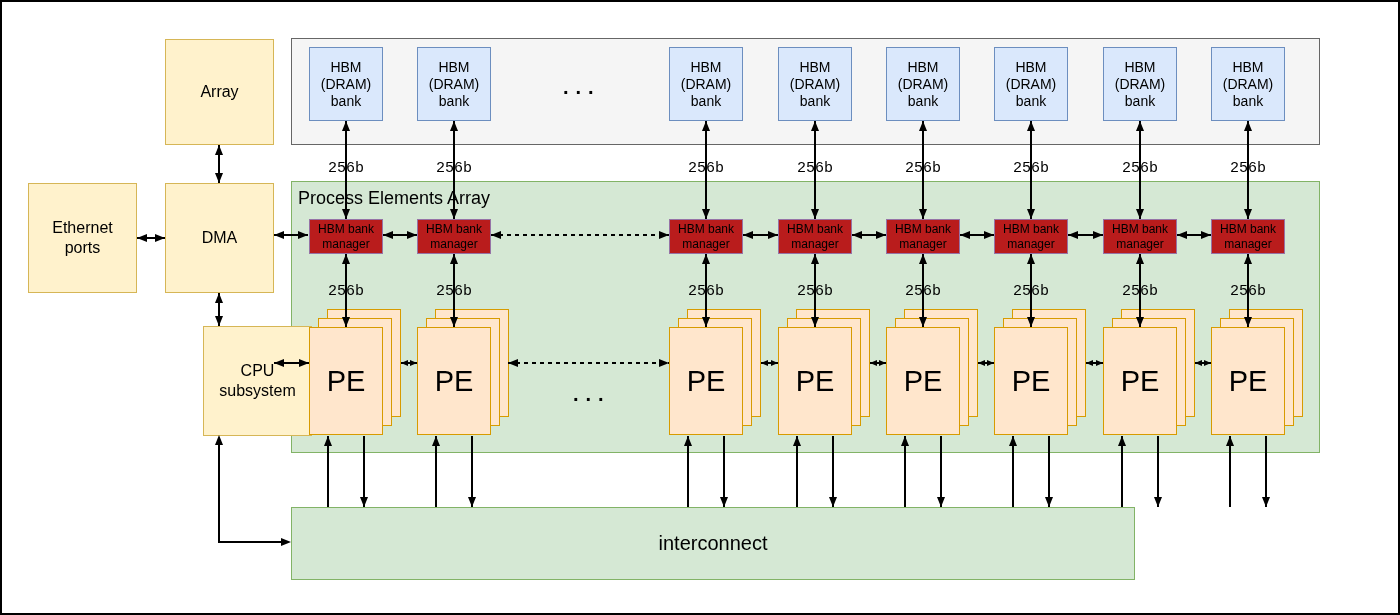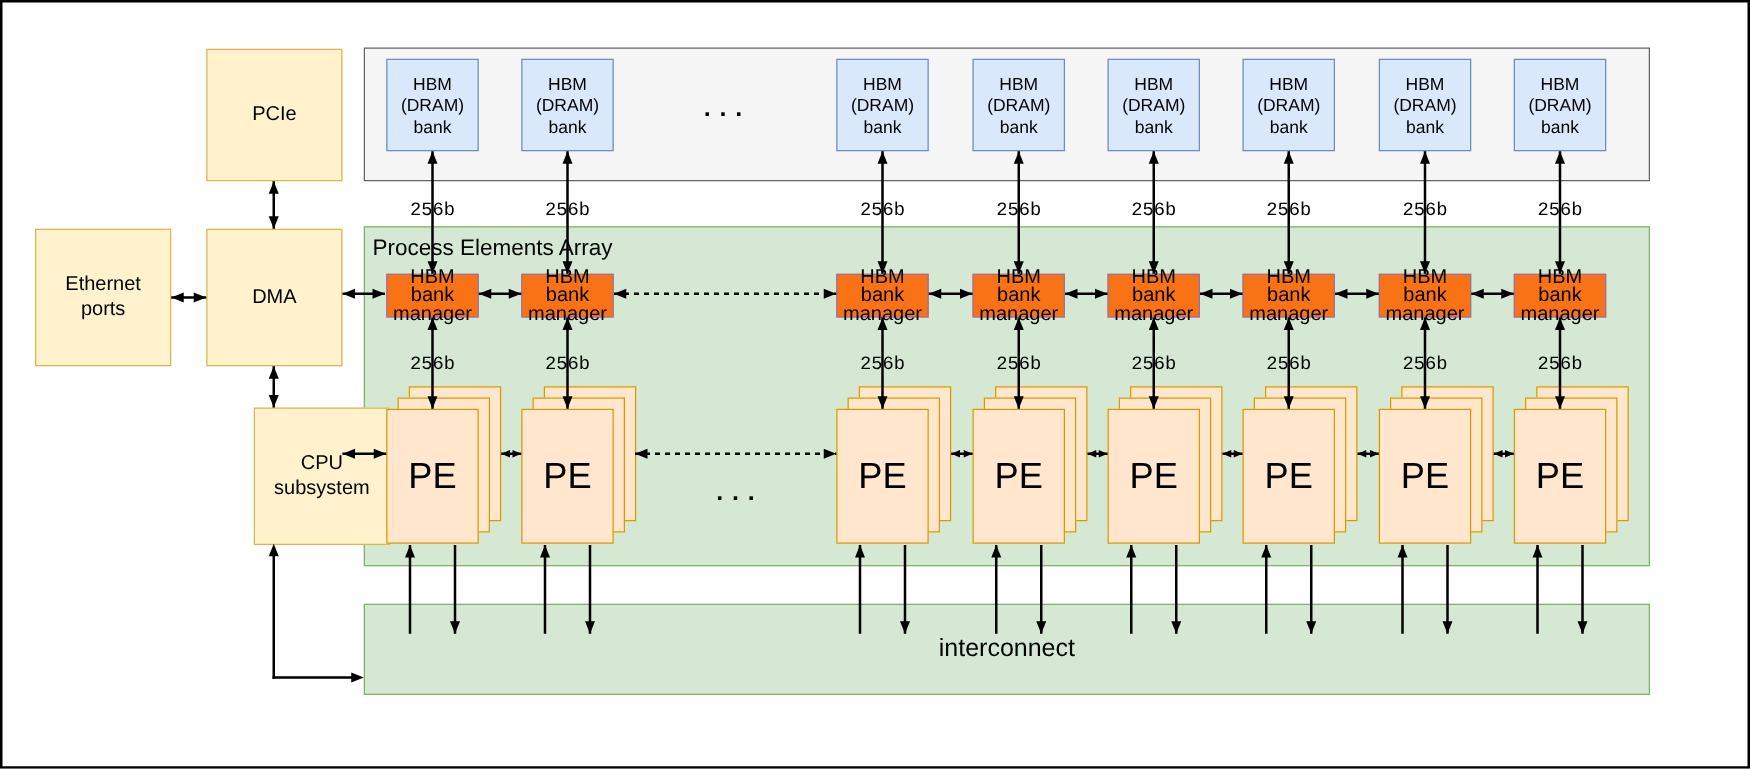--- a/index.html
+++ b/index.html
@@ -13,22 +13,22 @@
   .abs { position:absolute; }
   .box {
     position:absolute; display:flex; align-items:center; justify-content:center;
     text-align:center; white-space:pre-line;
   }
   .yellow { background:#FFF2CC; border:1.5px solid #D6B656; font-size:16px; line-height:20px; }
   .grayc  { background:#F5F5F5; border:1.5px solid #666666; }
   .greenc { background:#D5E8D4; border:1.5px solid #82B366; }
   .bank { top:45px; width:74px; height:74px; background:#DAE8FC; border:1.5px solid #6C8EBF;
           font-size:14px; line-height:17px; }
-  .mgr  { top:217px; width:74px; height:35px; background:#f97316; border:1.5px solid #9673A6;
-          font-size:16px; line-height:15px; }
+  .mgr  { top:217px; width:74px; height:35px; background:#b91c1c; border:1.5px solid #9673A6;
+          font-size:12px; line-height:15px; }
   .pestack { position:absolute; top:307px; width:92px; height:126px; }
   .pecard { position:absolute; width:74px; height:108px; background:#FFE6CC; border:1.5px solid #D79B00; }
   .pecard.b2 { left:18px; top:0; }
   .pecard.b1 { left:9px;  top:9px; }
   .pecard.front { left:0; top:18px; display:flex; align-items:center; justify-content:center; }
   .pecard.front span { font-size:29px; }
   .title { position:absolute; font-size:18px; white-space:nowrap; }
   .iclabel { font-size:20px; }
   .lbl.bw { position:absolute; width:44px; height:16px; line-height:16px; text-align:center; font-size:15px;font-family:Liberation Mono, monospace; }
   .dots { position:absolute; font-size:20px; font-weight:bold; letter-spacing:7px; line-height:22px; }
@@ -49,26 +49,26 @@
   .ln { position:absolute; background:#000; }
   .ah { position:absolute; width:0; height:0; border-style:solid; }
 </style>
 </head>
 <body>
 
 <div class="canvas">
 
   <div class="box grayc" style="left:289px; top:36px;  width:1029px; height:107px;"></div>
   <div class="box greenc" style="left:289px; top:179px; width:1029px; height:272px;"></div>
-  <div class="box greenc" style="left:289px; top:481px; width:1029px; height:73px;">
+  <div class="box greenc" style="left:289px; top:505px; width:844px; height:73px;">
     <span class="iclabel">interconnect</span>
   </div>
   <div class="title" style="left:296px; top:186px;">Process Elements Array</div>
 
-  <div class="box yellow" style="left:163px; top:37px;  width:109px; height:106px;">PCIe</div>
+  <div class="box yellow" style="left:163px; top:37px;  width:109px; height:106px;">Array</div>
   <div class="box yellow" style="left:26px;  top:181px; width:109px; height:110px;">Ethernet
 ports</div>
   <div class="box yellow" style="left:163px; top:181px; width:109px; height:110px;">DMA</div>
   <div class="box yellow" style="left:163px; top:324px; width:109px; height:110px;margin-left:38px;">CPU
 subsystem</div>
 
   <div class="box bank" style="left:307px;">HBM
 (DRAM)
 bank</div>
   <div class="box bank" style="left:415px;">HBM

